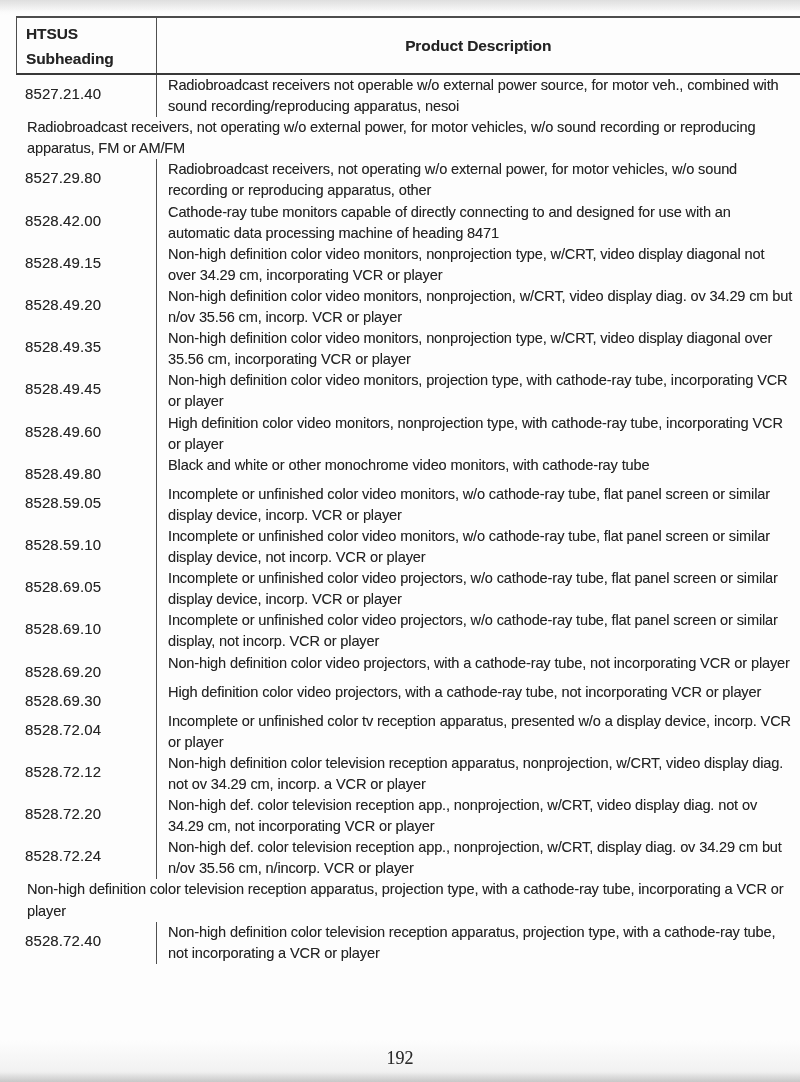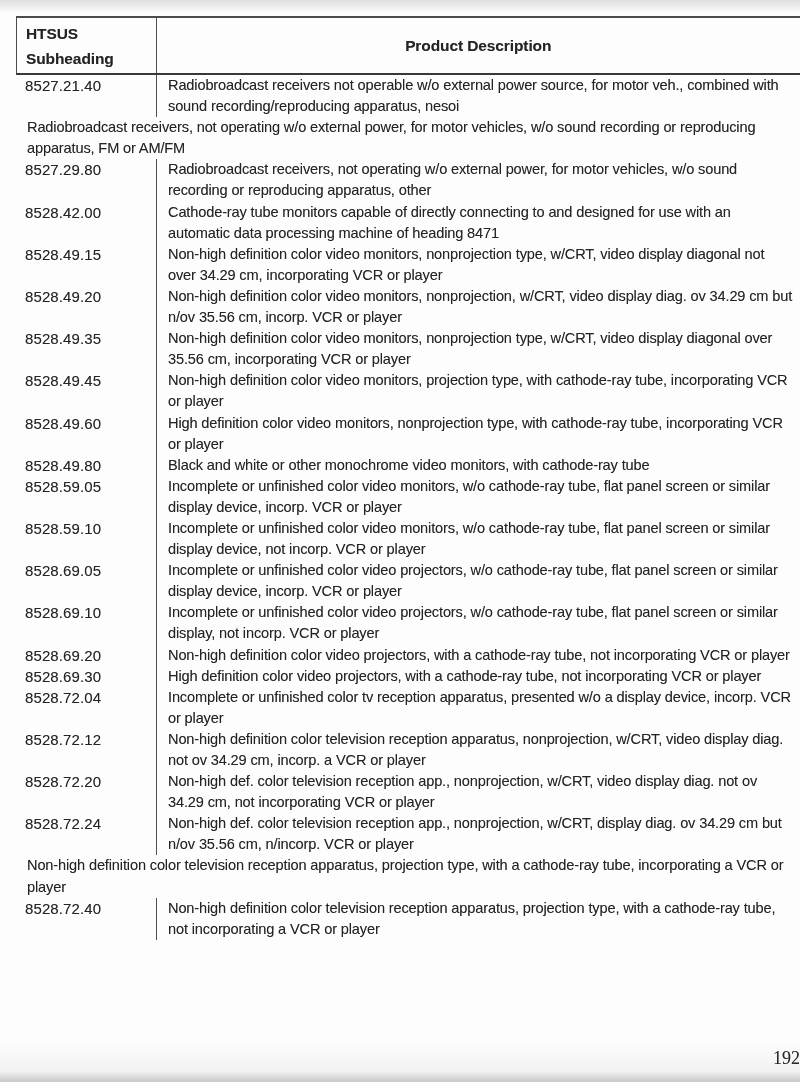--- a/index.html
+++ b/index.html
@@ -54,39 +54,39 @@
     letter-spacing:-0.1px;
   }
   .tbody{ }
   .trow{
     display:flex;
   }
   .td-code{
     width:141px;
     box-sizing:border-box;
     border-right:1.5px solid #4f4f4f;
-    padding:0 4px 0 9px;
+    padding:8px 4px 0 9px;
     font-size:15px;
     line-height:21.1px;
     letter-spacing:0.1px;
     flex-shrink:0;
   }
   .td-desc{
     flex:1;
     box-sizing:border-box;
     padding:0 6px 0 11px;
     font-size:14.6px;
     line-height:21.1px;
     letter-spacing:-0.15px;
   }
   .page-number{
     position:absolute;
     left:0;right:0;
     bottom:13px;
-    text-align:right;
+    text-align:center;
     font-family:"Liberation Serif","DejaVu Serif",serif;
     font-size:18px;
     color:#2a2a2a;
     text-shadow:0 0 0.5px rgba(40,40,40,0.3);
   }
 </style>
 </head>
 <body>
 
 <div class="page">

